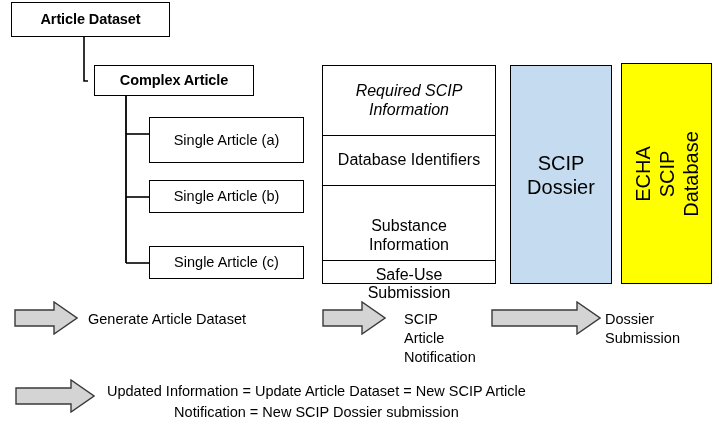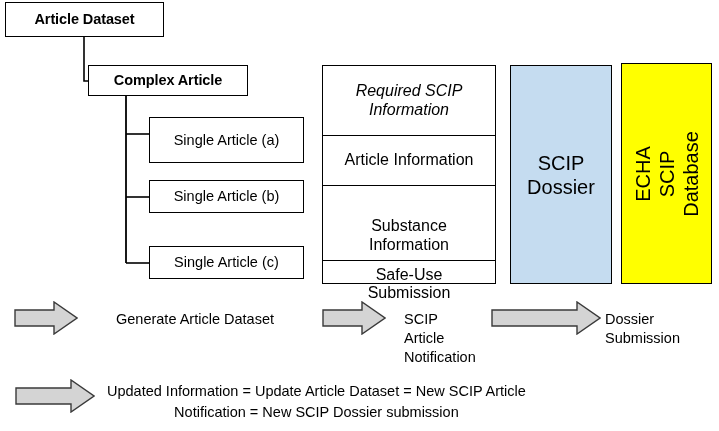--- a/index.html
+++ b/index.html
@@ -29,20 +29,21 @@
     display: flex;
     align-items: center;
     justify-content: center;
     text-align: center;
     line-height: 1.12;
   }
   .bold-box {
     font-weight: bold;
     font-size: 14.5px;
     letter-spacing: -0.1px;
+    margin-left: 6px;
   }
   #article-dataset {
     left: 5px; top: 2px; width: 159px; height: 35px;
   }
   #complex-article {
     left: 88px; top: 65px; width: 160px; height: 31px;
   }
   .single-article {
     font-size: 14.5px;
     font-weight: normal;
@@ -116,21 +117,21 @@
   }
   .arrow svg { display: block; }
 
   .cap {
     position: absolute;
     font-size: 14.5px;
     line-height: 1.32;
     white-space: pre-line;
     text-align: left;
   }
-  #cap-generate { left: 88px; top: 310px; margin-left: 28px; }
+  #cap-generate { left: 88px; top: 310px; }
   #cap-notif { left: 404px; top: 310px; }
   #cap-submission { left: 605px; top: 310px; }
   #cap-updated {
     left: 107px; top: 381px;
     line-height: 1.45;
     text-align: center;
   }
 </style>
 </head>
 <body>
@@ -167,21 +168,21 @@
   <div class="box single-article" id="single-b">
     <span>Single Article (b)</span>
   </div>
 
   <div id="scip-table">
     <div class="table-row header" id="row-0">
       <span style="white-space:pre-line">Required SCIP
 Information</span>
     </div>
     <div class="table-row" id="row-1">
-      <span style="white-space:pre-line">Article Information</span>
+      <span style="white-space:pre-line">Database Identifiers</span>
     </div>
     <div class="table-row" id="row-2">
       <span style="white-space:pre-line">Substance
 Information</span>
     </div>
     <div class="table-row last" id="row-3">
       <span style="white-space:pre-line">Safe-Use
 Submission</span>
     </div>
   </div>

